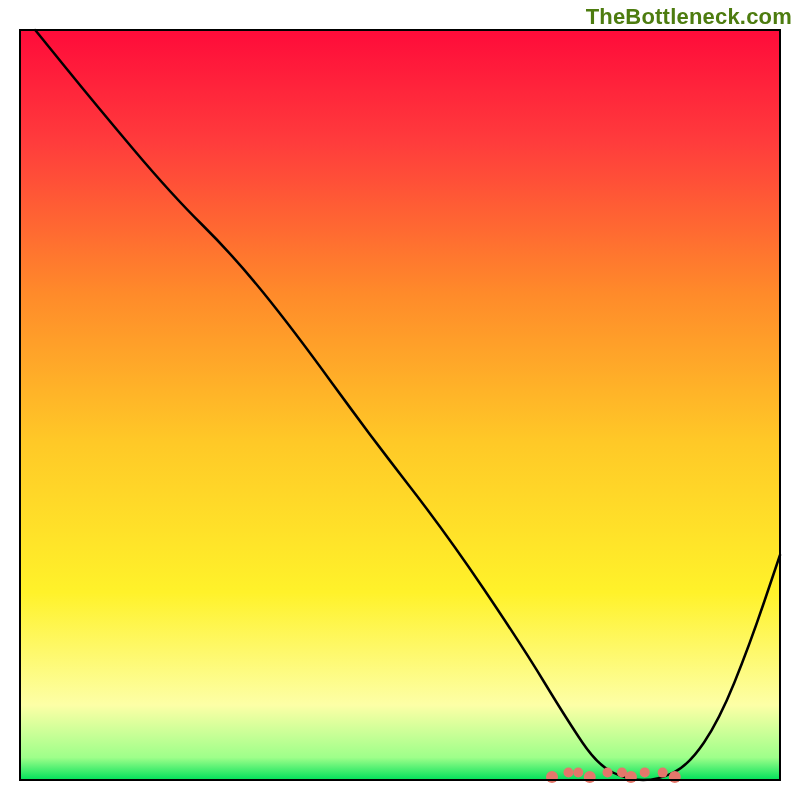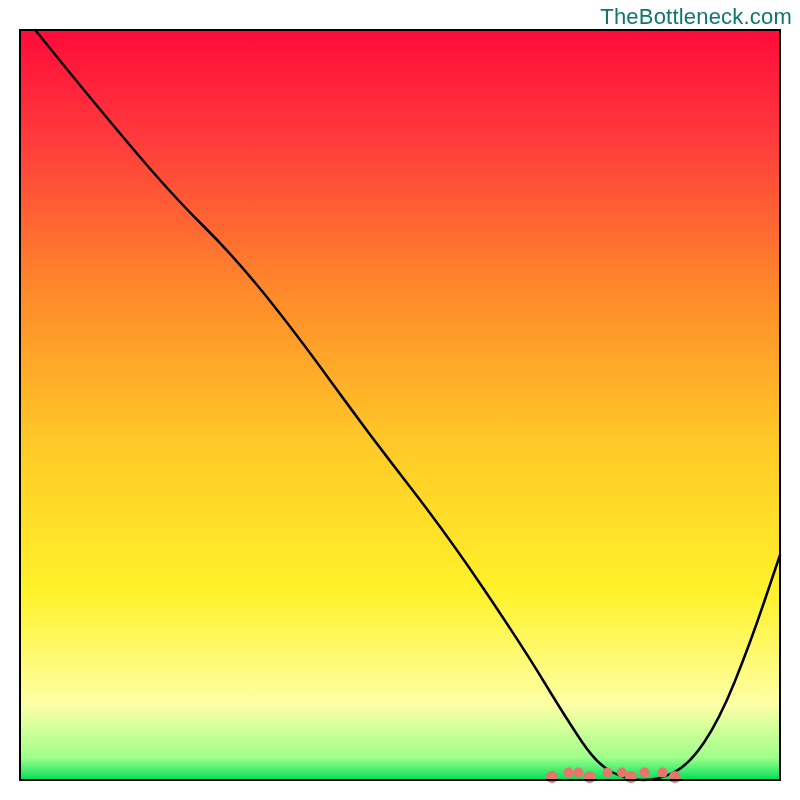--- a/index.html
+++ b/index.html
@@ -14,22 +14,22 @@
   .stage {
     position: relative;
     width: 800px;
     height: 800px;
   }
   .attribution {
     position: absolute;
     top: 4px;
     right: 8px;
     font-size: 22px;
-    font-weight: 400;
-    color: #0f766e;
+    font-weight: 700;
+    color: #4d7c0f;
     letter-spacing: 0.2px;
   }
   svg {
     position: absolute;
     top: 0;
     left: 0;
   }
 </style>
 </head>
 <body>

